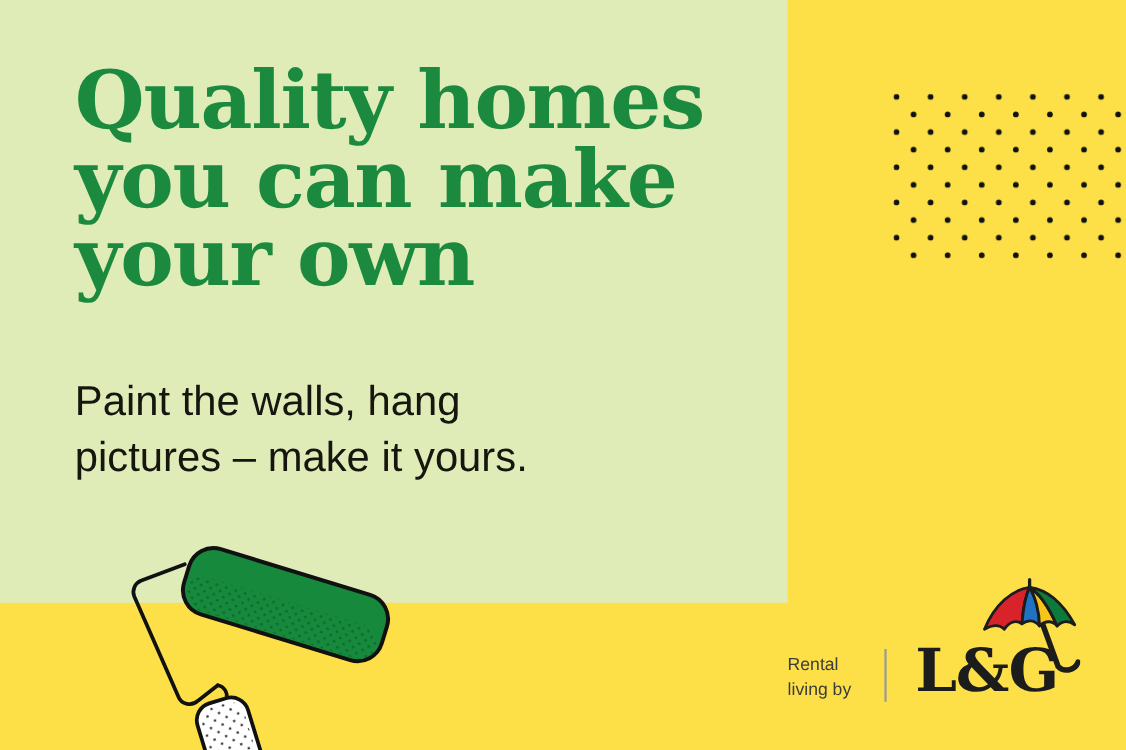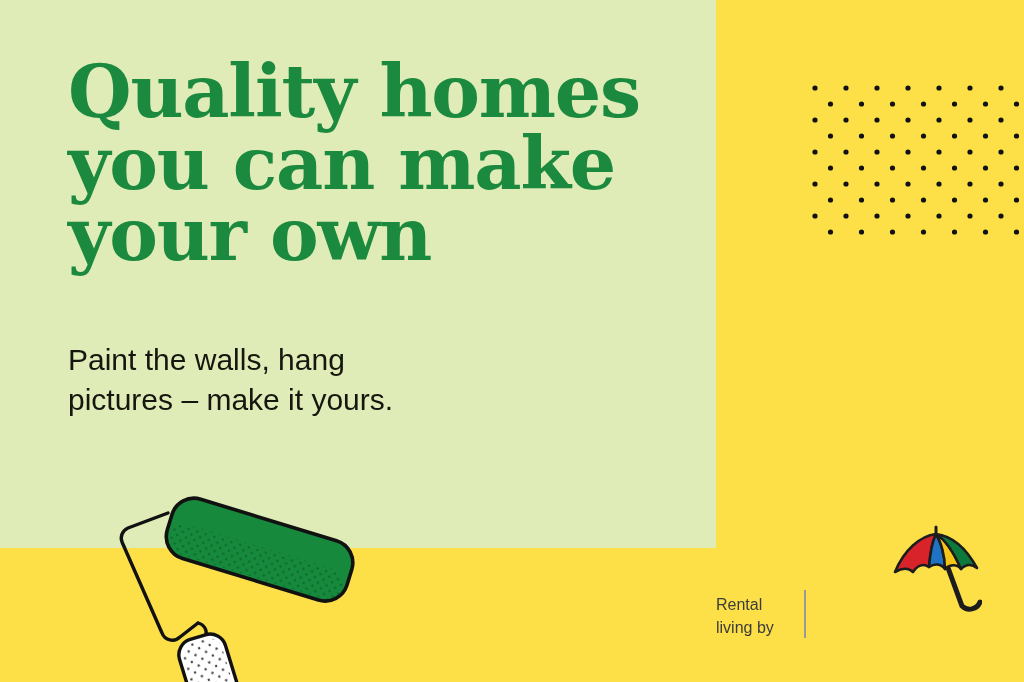--- a/index.html
+++ b/index.html
@@ -40,21 +40,21 @@
     white-space: pre-line;
   }
   
   #subheading {
     position: absolute;
     left: 68px;
     top: 340px;
     width: 560px;
     font-family: "Liberation Sans", sans-serif;
     font-weight: normal;
-    font-size: 30px;
+    font-size: 38px;
     line-height: 1.33;
     color: #16160f;
     margin: 0;
     white-space: pre-line;
   }
   
   #dot-pattern {
     position: absolute;
     left: 812px;
     top: 85px;
@@ -179,15 +179,16 @@
       <path d="M 46 13 L 72 84 A 11 11 0 0 0 90 80" fill="none" stroke="#1c1c1c" stroke-width="5" stroke-linecap="round"></path>
 
       <path d="M 46 12 C 30 14 14 28 5 50 C 12 46 18 45 23 50 C 27 44 33 41 39 45 C 40 33 42 20 46 12 Z" fill="#d8232a" stroke="#1c1c1c" stroke-width="2.6" stroke-linejoin="round"></path>
       <path d="M 46 12 C 42 20 40 33 39 45 C 45 41 51 42 55 47 C 55 34 51 20 46 12 Z" fill="#1f72c4" stroke="#1c1c1c" stroke-width="2.6" stroke-linejoin="round"></path>
       <path d="M 46 12 C 51 20 55 34 55 47 C 60 42 67 42 71 47 C 64 31 56 18 46 12 Z" fill="#f5c518" stroke="#1c1c1c" stroke-width="2.6" stroke-linejoin="round"></path>
       <path d="M 46 12 C 56 18 64 31 71 47 C 76 42 82 42 87 46 C 76 26 62 14 46 12 Z" fill="#0d7a3c" stroke="#1c1c1c" stroke-width="2.6" stroke-linejoin="round"></path>
 
       <path d="M 46 5 L 46 13" fill="none" stroke="#1c1c1c" stroke-width="3" stroke-linecap="round"></path>
     </svg>
 
+    <p id="lg-wordmark">L&amp;G</p>
   </div>
 
 </div>
 
 </body></html>

